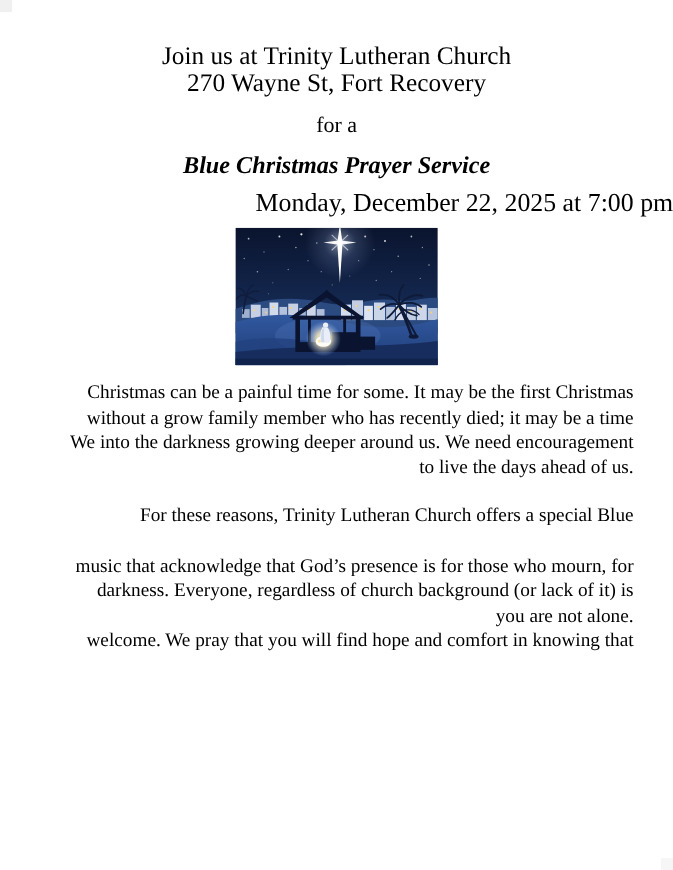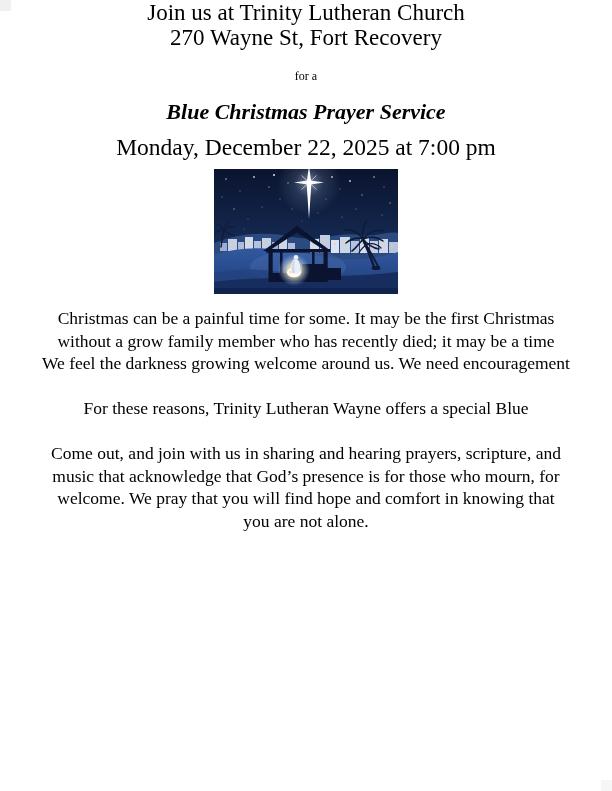--- a/index.html
+++ b/index.html
@@ -5,34 +5,34 @@
   :root { --text:#000000; --squiggle:#4a4ad2; --page-bg:#ffffff; }
   * { box-sizing: border-box; }
   html,body { margin:0; padding:0; }
   body {
     width:612px; height:791px;
     background:var(--page-bg);
     color:var(--text);
     font-family:"Liberation Serif", serif;
     overflow:hidden;
   }
-  .page { position:relative; width:612px; height:791px; text-align:center; }
+  .page { position:relative; width:612px; height:791px; padding-top:38px; text-align:center; }
   .corner { position:absolute; }
   .corner.tl { left:0; top:0; width:11px; height:11px; background:#f0f0f0; }
   .corner.br { right:0; bottom:0; width:11px; height:11px; background:#f6f6f6; }
 
   .h-line { font-size:23px; line-height:25px; }
-  .for-a { font-size:12px; line-height:18px; margin-top:17px; }
+  .for-a { font-size:20px; line-height:18px; margin-top:17px; }
   .event-title { font-size:22px; line-height:24px; font-weight:bold; margin-top:15px;font-style:italic; }
-  .event-datetime { font-size:23.5px; line-height:26px; margin-top:10px; }
+  .event-datetime { font-size:23.5px; line-height:26px; margin-top:10px;text-align:right; }
 
   figure.pic { margin:9px auto 0; width:184px; height:125px; padding:0; }
   figure.pic svg { display:block; }
 
-  main { margin:13px 36px 0; text-align:center; font-size:17.5px; line-height:22.5px; }
+  main { margin:13px 36px 0; text-align:right; font-size:17.5px; line-height:22.5px; }
   main p { margin:0; }
   main p.p2 { margin-top:22px; }
   main p.p3 { margin-top:23px; }
   .ln { display:block; white-space:nowrap; }
   .squiggle {
     text-decoration-line: underline;
     text-decoration-style: wavy;
     text-decoration-color: var(--squiggle);
     text-decoration-thickness: 1px;
     text-underline-offset: 4px;
@@ -205,25 +205,26 @@
         <path d="M79,92 C78,96 77.8,100 78.2,104 L81,104 C80,99 80.2,94.5 81,91.5 Z" fill="#c3d2ea" opacity="0.8"></path>
         <circle cx="76.5" cy="103" r="1.4" fill="#ffe6a0"></circle>
       </g>
     </svg>
   </figure>
 
   <main>
     <p class="p1">
       <span class="ln">Christmas can be a painful time for some. It may be the first Christmas</span>
       <span class="ln">without a grow family member who has recently died; it may be a time</span>
-      <span class="ln">We feel the darkness growing welcome around us. We need encouragement</span>
+      <span class="ln">We into the darkness growing deeper around us. We need encouragement</span>
+      <span class="ln">to live the days ahead of us.</span>
     </p>
     <p class="p2">
-      <span class="ln">For these reasons, Trinity Lutheran Wayne offers a special Blue</span>
+      <span class="ln">For these reasons, Trinity Lutheran Church offers a special Blue</span>
     </p>
     <p class="p3">
-      <span class="ln">Come out, and join with us in sharing and hearing prayers, scripture, and</span>
       <span class="ln">music that acknowledge that God’s presence is for those who mourn, for</span>
+      <span class="ln">darkness. Everyone, regardless of church background (or lack of it) is</span>
+      <span class="ln">you are not alone.</span>
       <span class="ln">welcome. We pray that you will find hope and comfort in knowing that</span>
-      <span class="ln">you are not alone.</span>
     </p>
   </main>
 </div>
 
 </body></html>

